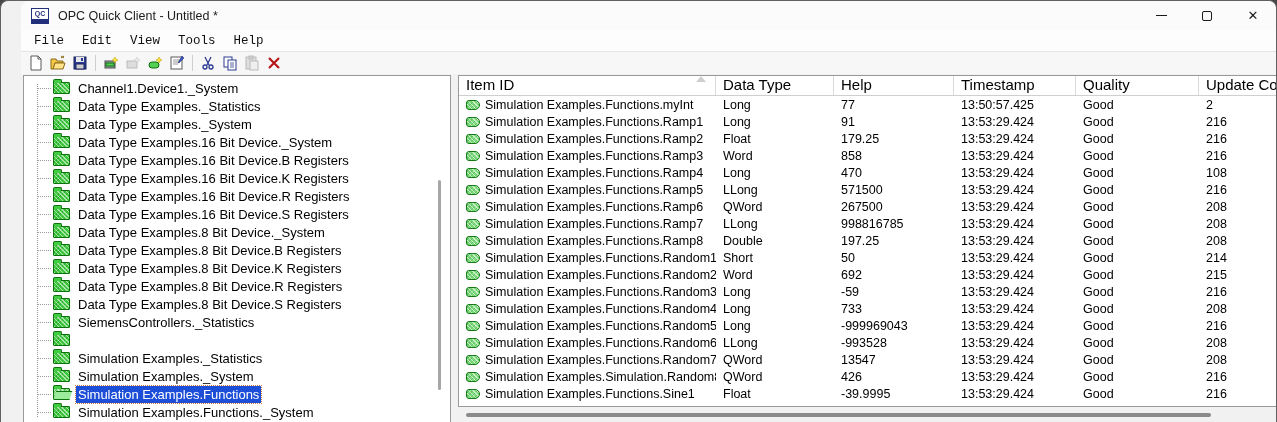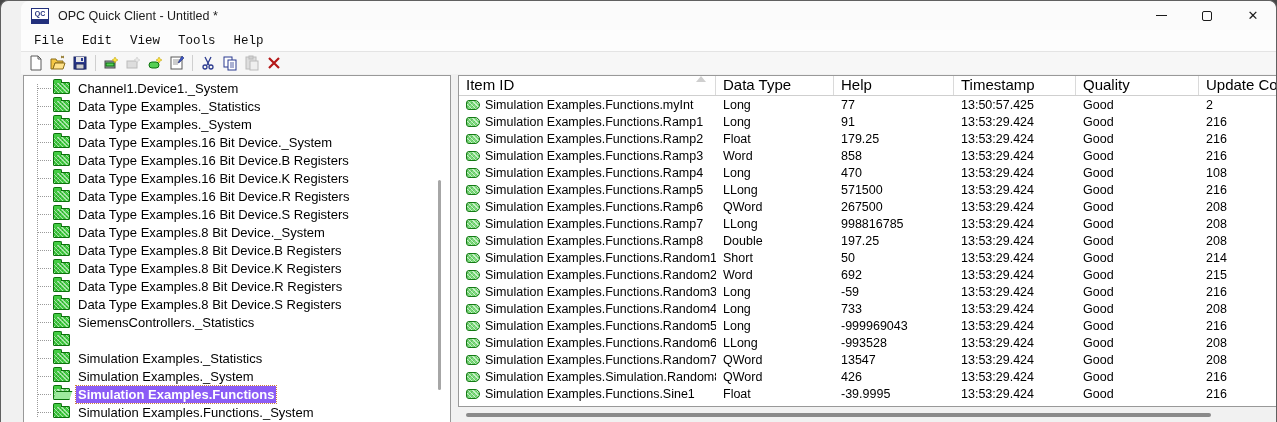--- a/index.html
+++ b/index.html
@@ -46,21 +46,21 @@
             background-color:#43cc43;
             background-image:repeating-linear-gradient(45deg, rgba(255,255,255,.55) 0 1px, transparent 1px 3px),
                              repeating-linear-gradient(-45deg, rgba(0,90,0,.25) 0 1px, transparent 1px 3px);
             border:1px solid #0c720c; border-radius:1px; }
   .folder::before { content:""; position:absolute; top:-4px; left:-1px; width:7px; height:3px;
             background:#43cc43; border:1px solid #0c720c; border-bottom:none; border-radius:2px 2px 0 0; }
   .folder.open { background-color:#7ddf7d; }
   .folder.open::after { content:""; position:absolute; left:1px; bottom:0; width:16px; height:7px;
             background:#9deb9d; border-top:1px solid #0c720c; transform:skewX(-18deg); }
   .tlabel { padding:1px 2px; }
-  .tlabel.selected { background:#8b5cf6; color:#fff; font-weight:bold; outline:1px dotted #cc7a3d; }
+  .tlabel.selected { background:#1d4ed8; color:#fff; font-weight:normal; outline:1px dotted #cc7a3d; }
   .tree-vthumb { position:absolute; right:9px; top:104px; width:3px; height:210px;
                  background:#a6a6a6; border-radius:2px; }
 
   
   .list-panel { position:absolute; left:437px; top:1px; width:823px; height:332px; background:#fff;
                 border:1px solid #999; overflow:hidden; }
   .lheader { display:grid; grid-template-columns:257px 118px 120px 122px 123px 1fr; height:20px;
              border-bottom:1px solid #cfcfcf; background:#fff; }
   .hcell { display:flex; padding-left:7px; border-right:1px solid #dadada;
            font-size:15px; color:#000; white-space:nowrap; overflow:hidden; }

